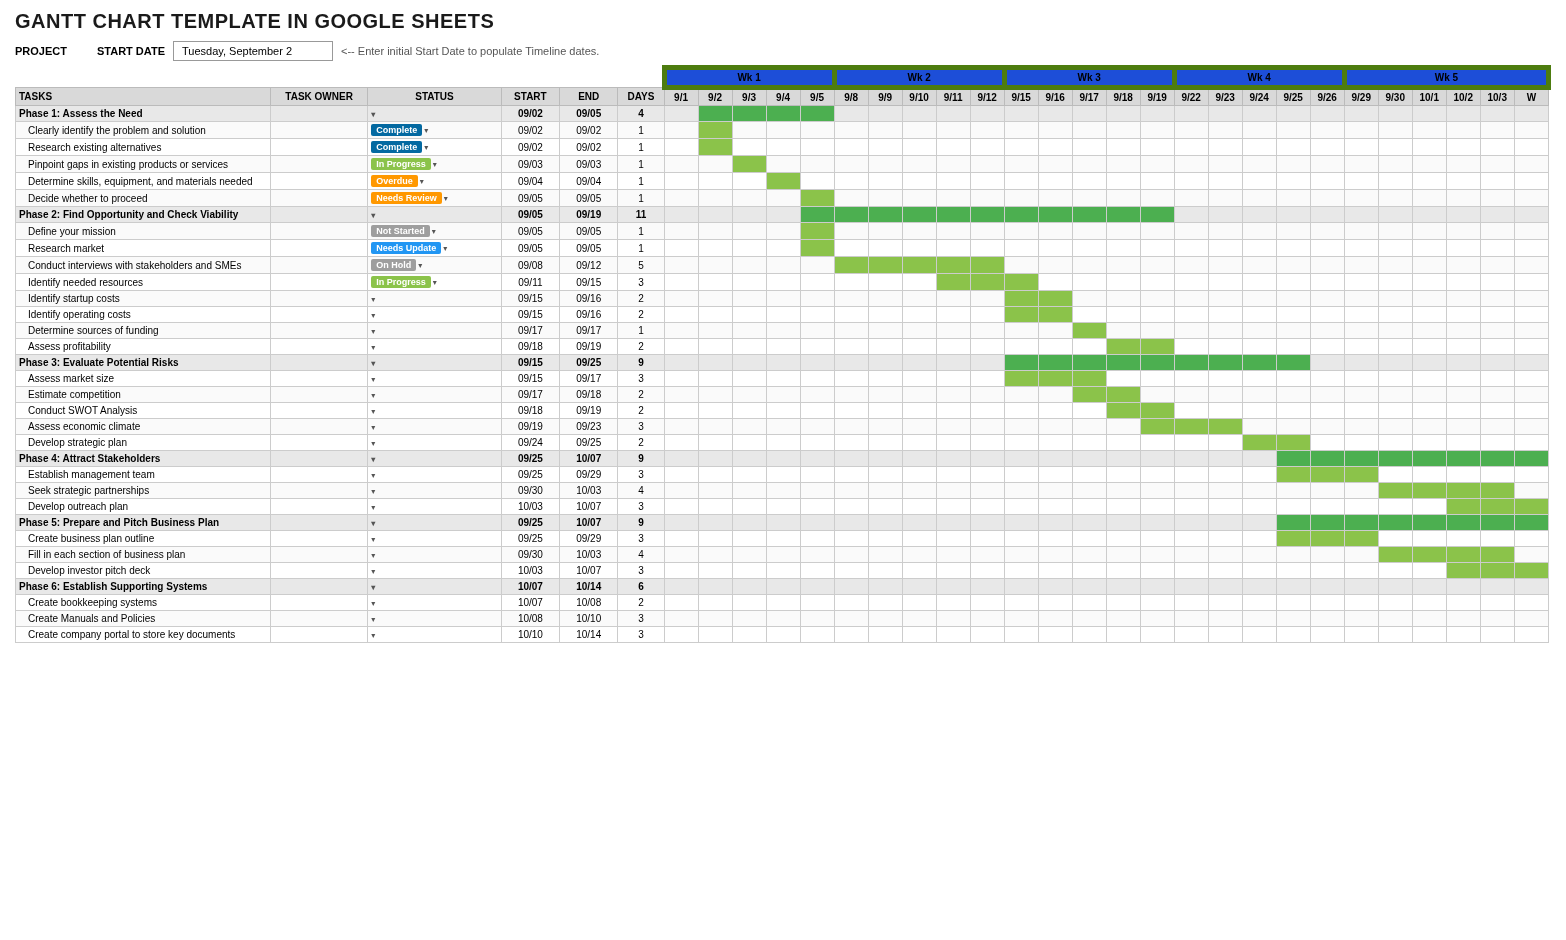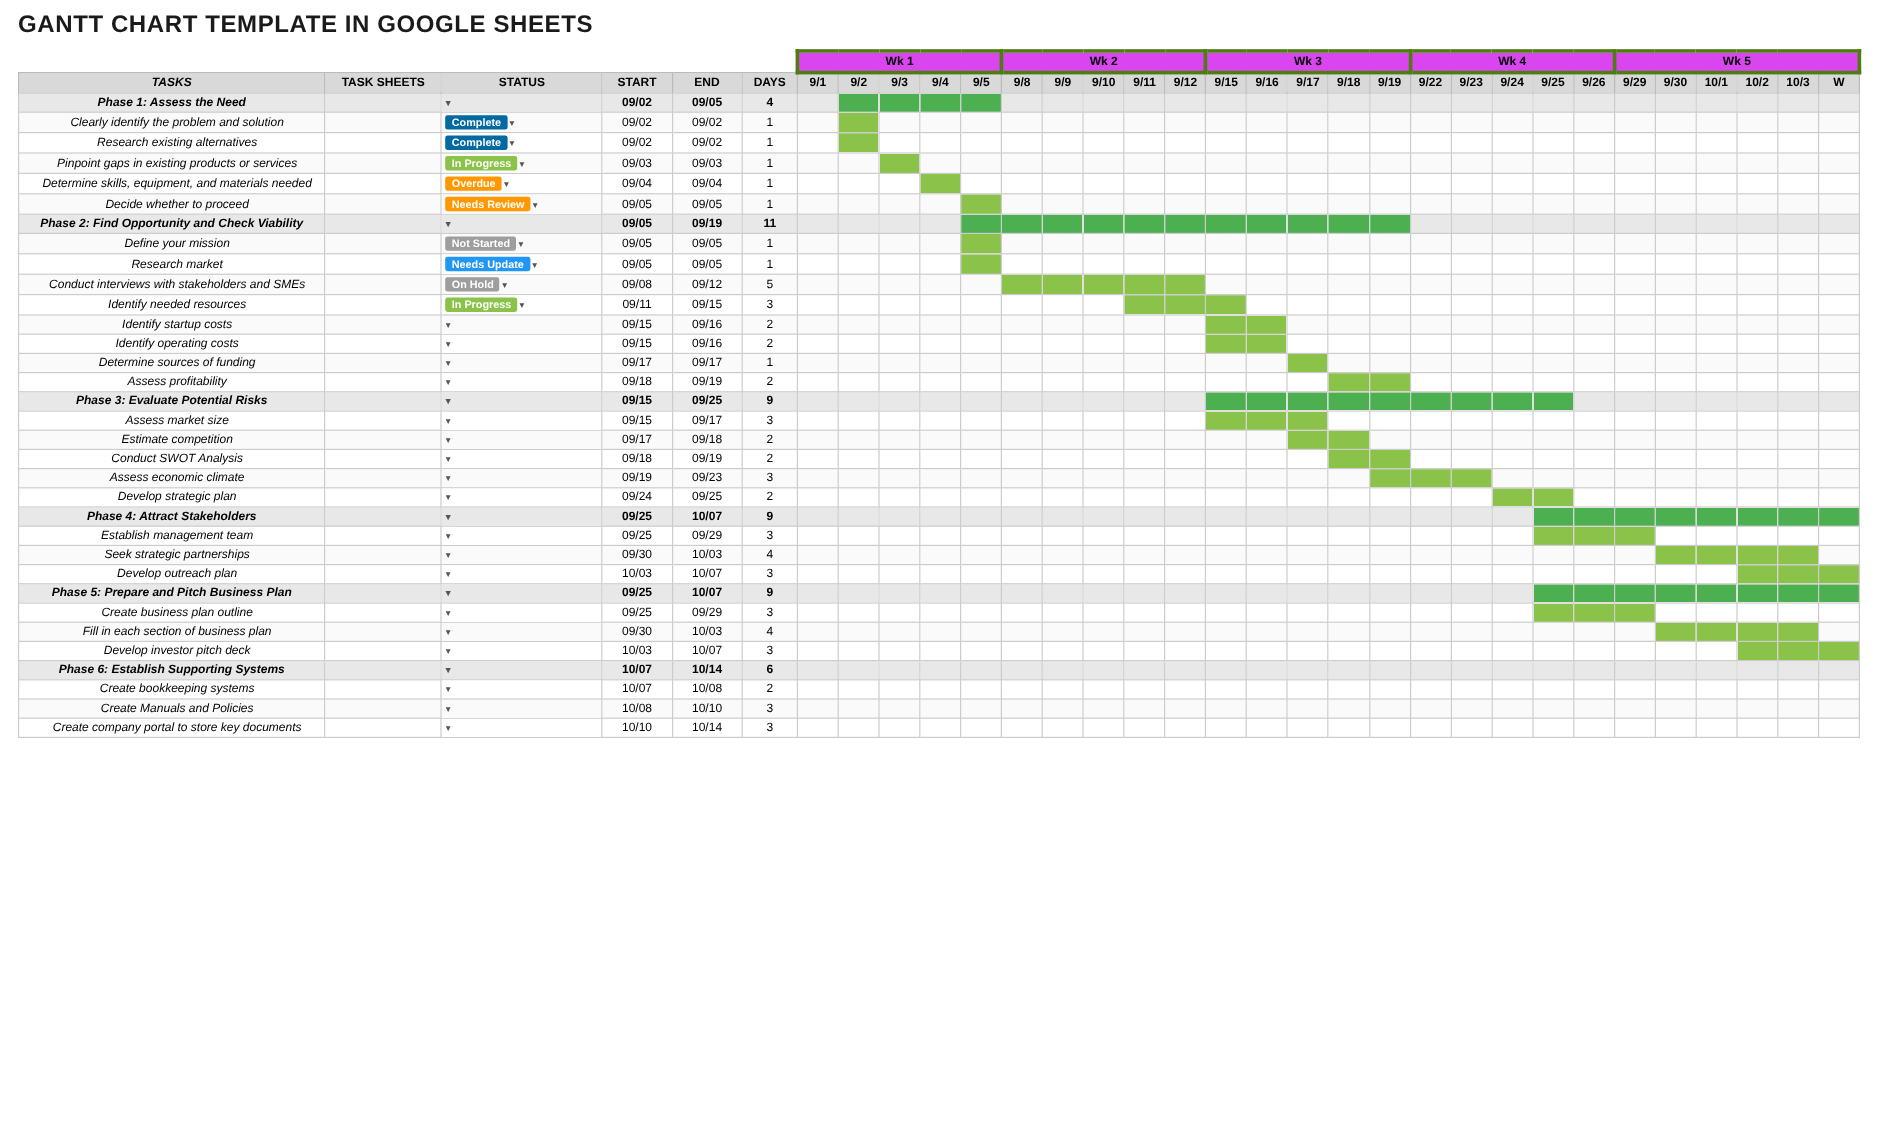--- a/index.html
+++ b/index.html
@@ -32,24 +32,24 @@
     .gantt-table th, .gantt-table td {
       border: 1px solid #ccc;
       padding: 2px 3px;
       font-size: 10px;
       overflow: hidden;
       white-space: nowrap;
     }
     
     
     .week-header th {
-      background: #d946ef;
+      background: #1d4ed8;
       font-weight: bold;
       text-align: center;
-      border: 3px solid #4d7c0f;
+      border: 5px solid #4d7c0f;
       font-size: 10px;
     }
     
     
     .col-header th {
       background: #d9d9d9;
       font-weight: bold;
       font-size: 10px;
       border: 1px solid #bbb;
       padding: 2px 3px;
@@ -59,21 +59,21 @@
     .phase-row td {
       background: #e8e8e8;
       font-weight: bold;
     }
     
     
     .task-row td { background: #fff; }
     .task-row:nth-child(even) td { background: #fafafa; }
     
     
-    .task-name { text-align: center; font-style: italic; }
+    .task-name { text-align: left; }
     .task-name.indent { padding-left: 12px; }
     
     
     .status-badge {
       display: inline-block;
       padding: 1px 5px;
       border-radius: 2px;
       font-size: 9px;
       font-weight: bold;
       color: #fff;
@@ -95,20 +95,28 @@
     
     .status-cell { position: relative; }
     .status-wrapper { display: flex; align-items: center; gap: 2px; }
   </style>
 </head>
 <body>
 
 <div class="page">
   <div class="title">GANTT CHART TEMPLATE IN GOOGLE SHEETS</div>
 
+  <div class="project-row">
+    <span class="project-label">PROJECT</span>
+    <div class="start-date-section">
+      <span class="start-date-label">START DATE</span>
+      <div class="start-date-box">Tuesday, September 2</div>
+      <span class="hint-text">&lt;-- Enter initial Start Date to populate Timeline dates.</span>
+    </div>
+  </div>
 
 
   <table class="gantt-table">
     <colgroup>
       <col class="col-task">
       <col class="col-owner">
       <col class="col-status">
       <col class="col-start">
       <col class="col-end">
       <col class="col-days">
@@ -146,21 +154,21 @@
         <th colspan="6" style="background:#fff; border:none;"></th>
         <th colspan="5">Wk 1</th>
         <th colspan="5">Wk 2</th>
         <th colspan="5">Wk 3</th>
         <th colspan="5">Wk 4</th>
         <th colspan="6">Wk 5</th>
       </tr>
 
       <tr class="col-header">
         <th class="task-name">TASKS</th>
-        <th>TASK SHEETS</th>
+        <th>TASK OWNER</th>
         <th>STATUS</th>
         <th class="center">START</th>
         <th class="center">END</th>
         <th class="center">DAYS</th>
         <th class="center">9/1</th>
         <th class="center">9/2</th>
         <th class="center">9/3</th>
         <th class="center">9/4</th>
         <th class="center">9/5</th>
         <th class="center">9/8</th>

